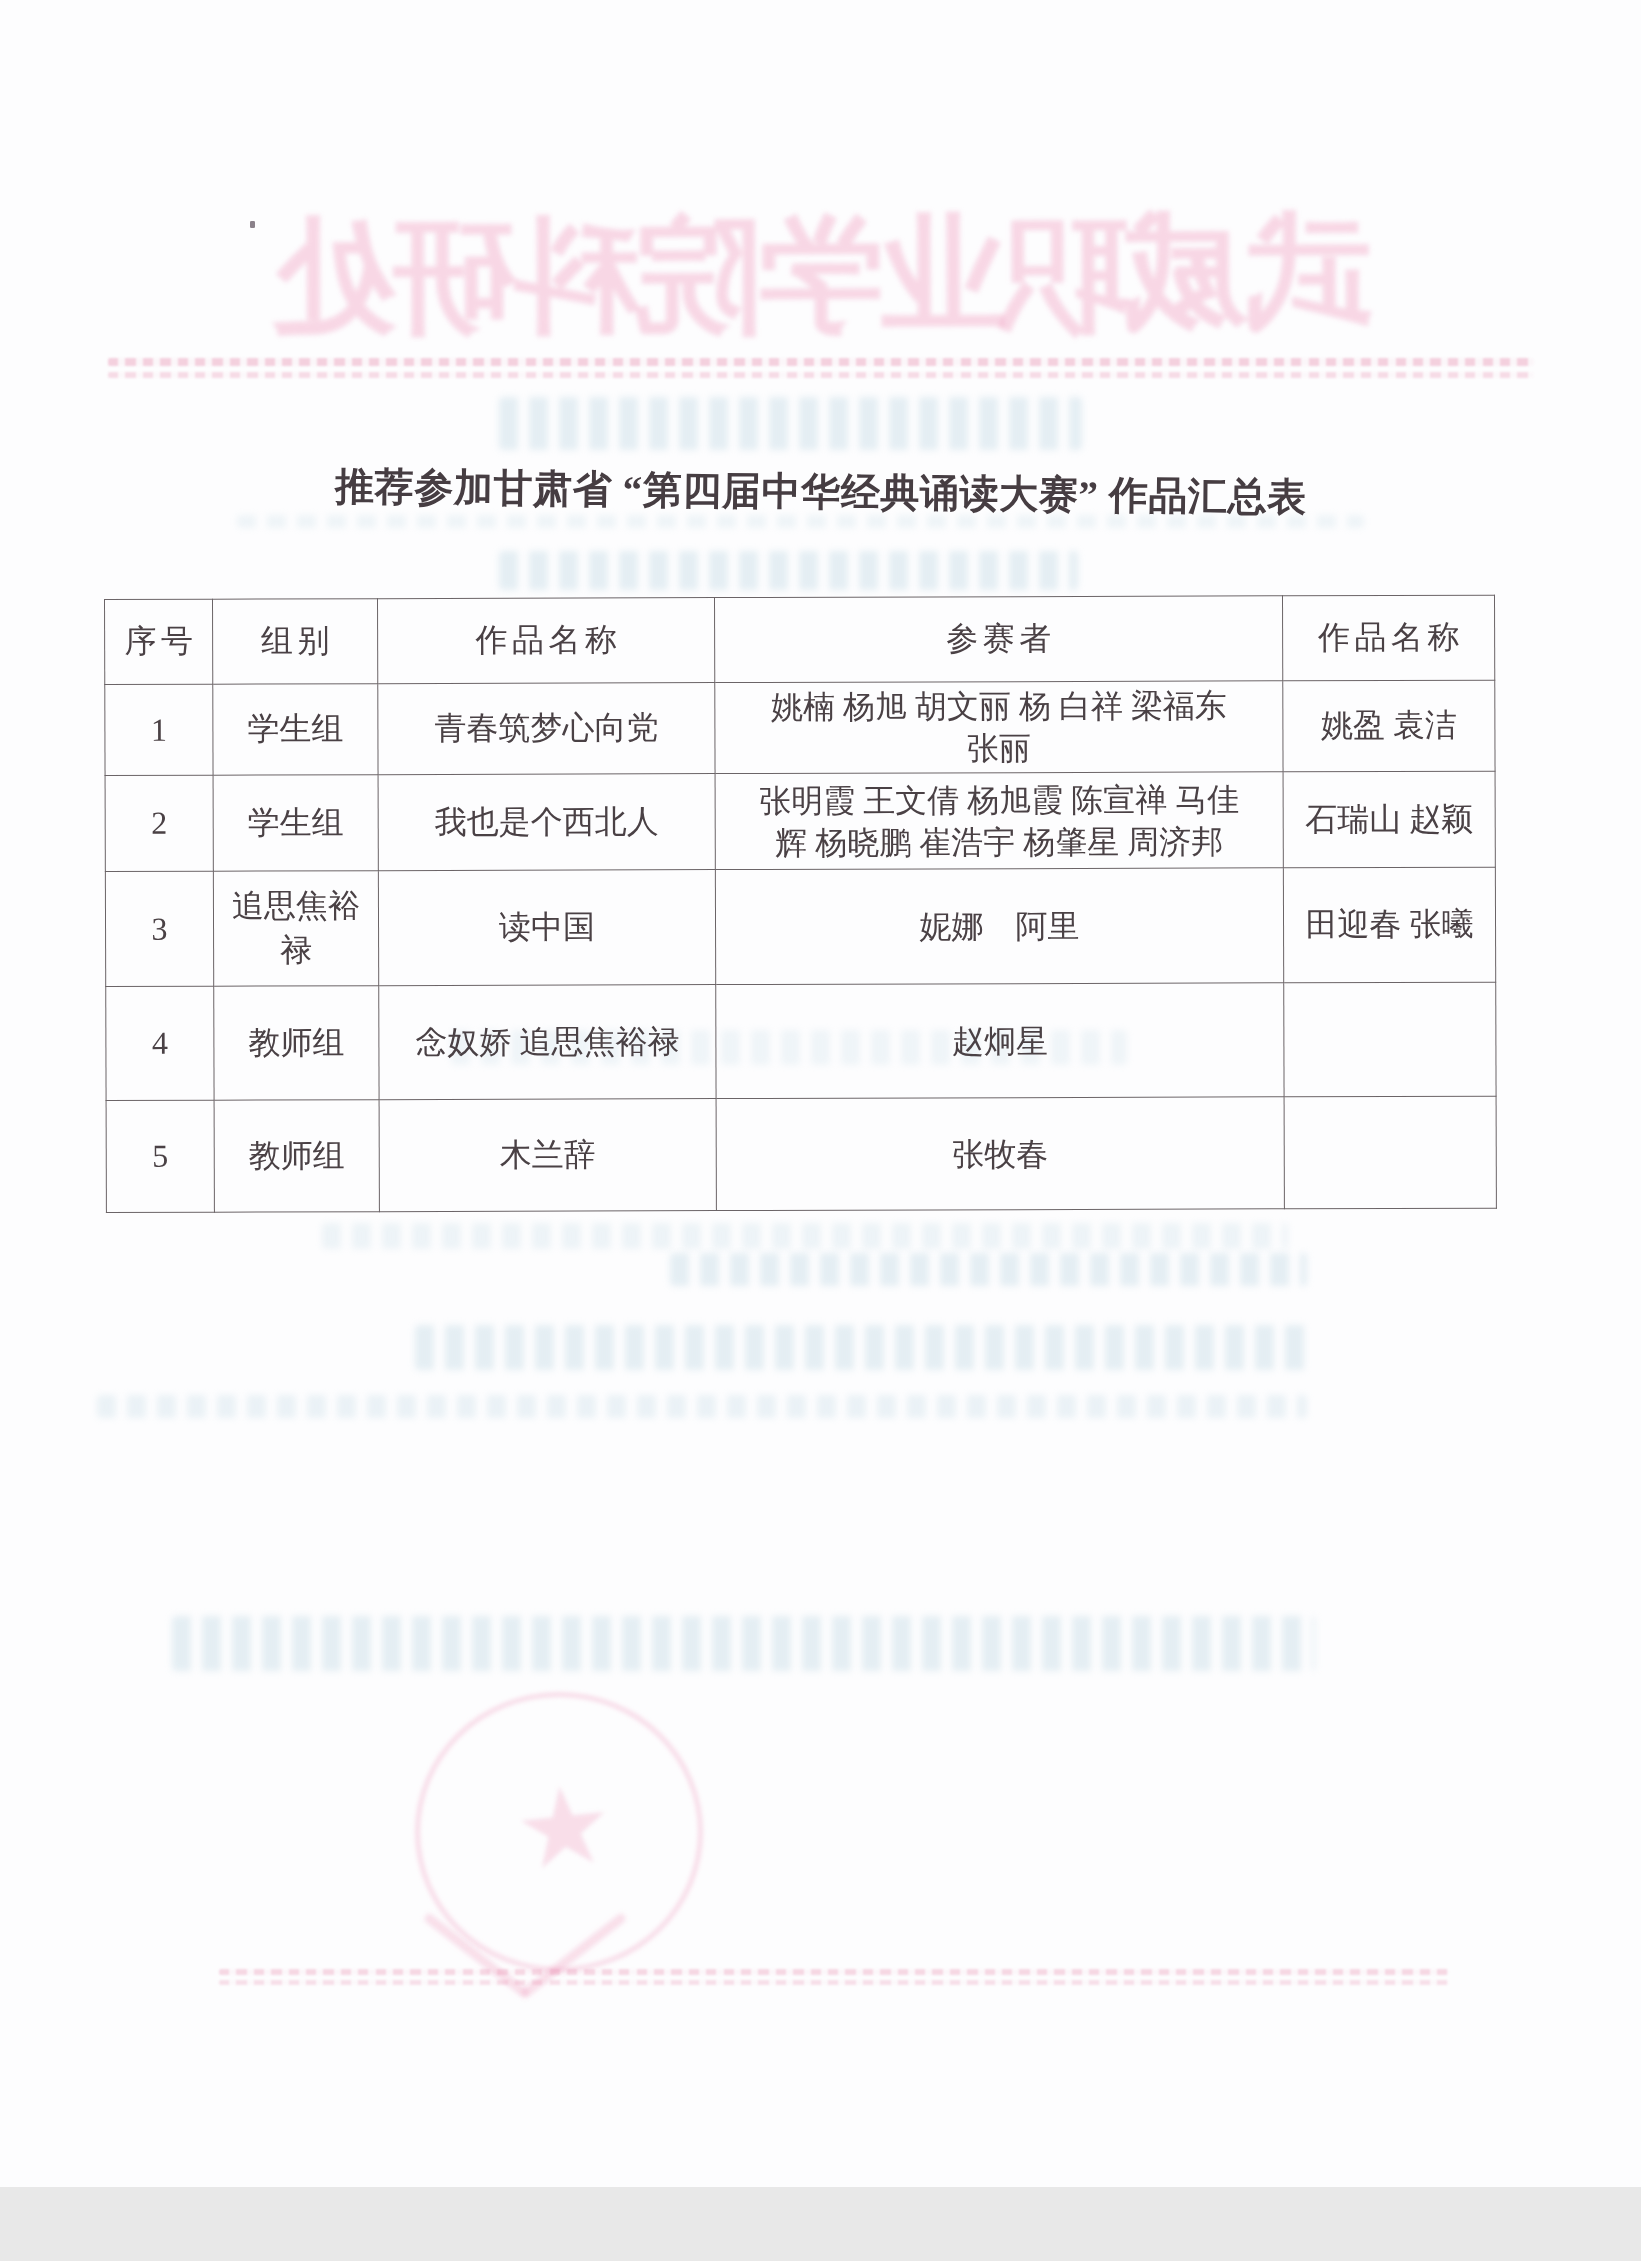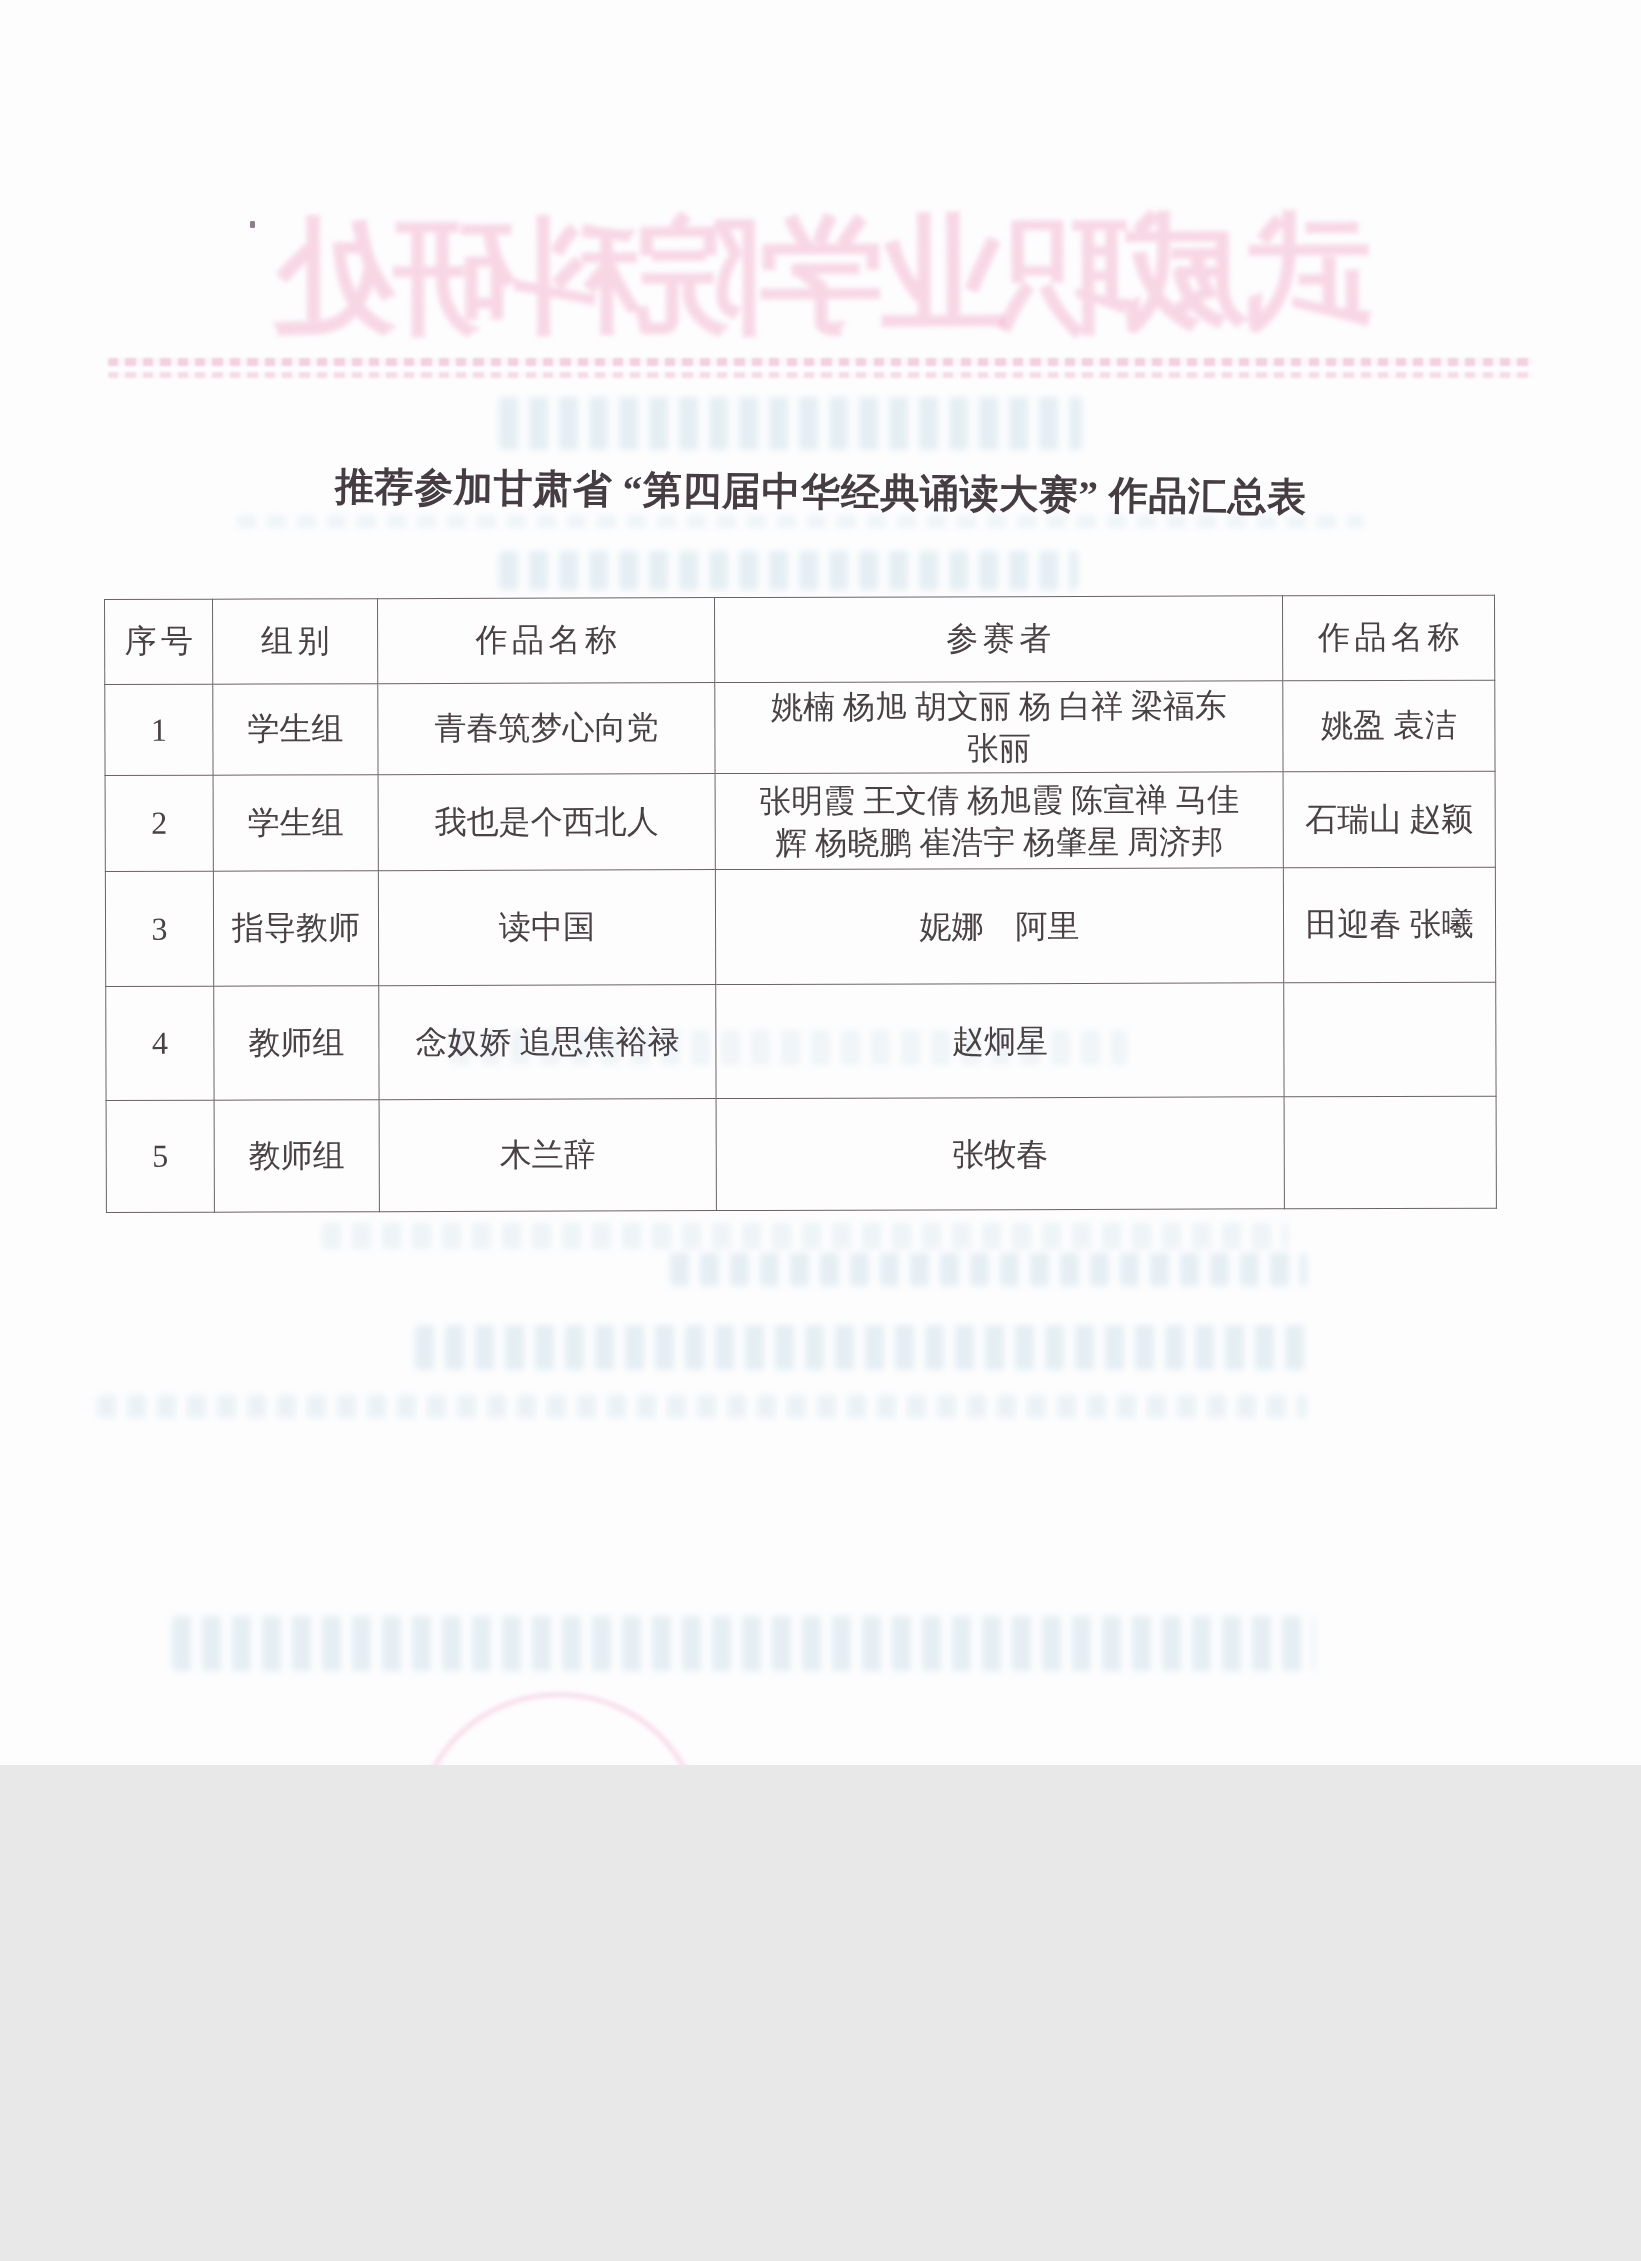--- a/index.html
+++ b/index.html
@@ -1,17 +1,17 @@
 <!DOCTYPE html>
 <html style="font-size:10.3px"><head>
 <meta charset="utf-8">
 <style>
   html,body{margin:0;padding:0;background:#e8e8e8;}
   .page{
-    position:relative; width:1642px; height:1765px;
+    position:relative; width:1642px; height:2187px;
     background:#fdfdfe; overflow:hidden;
     font-family:"Liberation Serif", serif;
     color:#4a4145;
   }
 
   
   .letterhead-ghost{
     position:absolute; top:192px; left:50%;
     transform:translateX(-50%) scaleX(-1) rotate(.3deg);
     font-size:126px; font-weight:bold; letter-spacing:-3.9px;
@@ -138,21 +138,21 @@
         <tr class="r1">
           <td class="no-cell">2</td>
           <td>学生组</td>
           <td>我也是个西北人</td>
           <td class="participants">张明霞 王文倩 杨旭霞 陈宣禅 马佳
 辉 杨晓鹏 崔浩宇 杨肇星 周济邦</td>
           <td>石瑞山 赵颖</td>
         </tr>
         <tr class="r2">
           <td class="no-cell">3</td>
-          <td>指导教师</td>
+          <td>追思焦裕禄</td>
           <td>读中国</td>
           <td class="participants">妮娜　阿里</td>
           <td>田迎春 张曦</td>
         </tr>
         <tr class="r3">
           <td class="no-cell">4</td>
           <td>教师组</td>
           <td>念奴娇 追思焦裕禄</td>
           <td class="participants">赵炯星</td>
           <td></td>

